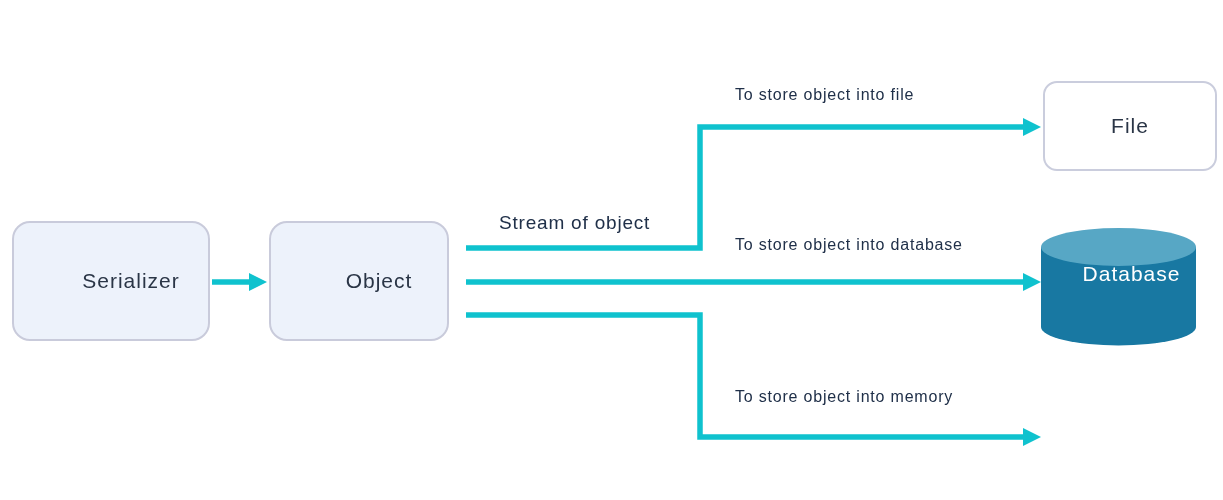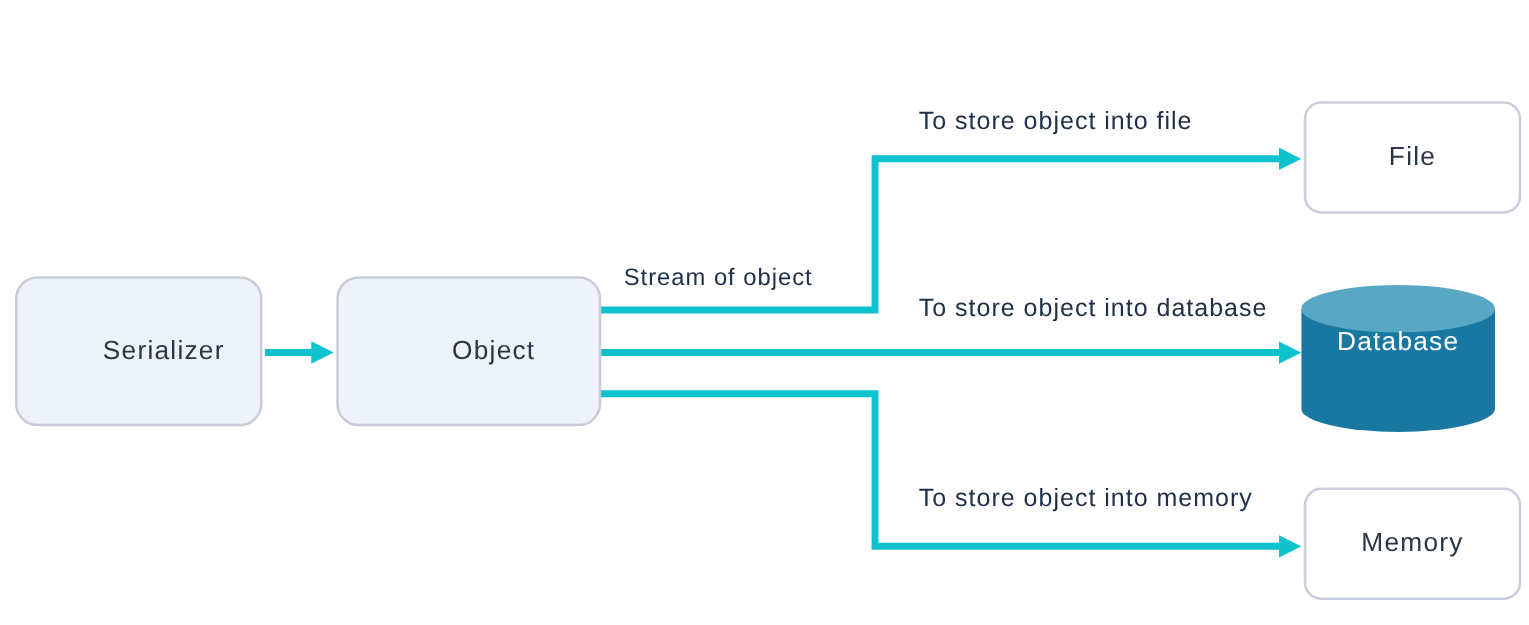--- a/index.html
+++ b/index.html
@@ -36,37 +36,37 @@
     padding-left: 40px;
   }
   .dst-box {
     background: #ffffff;
     border: 2px solid #cacddd;
     border-radius: 14px;
     width: 174px;
     height: 90px;
   }
   #node-serializer { left: 12px;  top: 221px; }
-  #node-object     { left: 269px; top: 221px; width: 212px; }
+  #node-object     { left: 269px; top: 221px; width: 180px; }
   #node-file       { left: 1043px; top: 81px;  }
   #node-memory     { left: 1043px; top: 390px; }
   #node-database-svg { position: absolute; left: 1041px; top: 228px; }
   #node-database-label {
     position: absolute;
     left: 1041px; top: 262px;
-    width: 155px;
+    width: 181px;
     text-align: center;
     color: #ffffff;
     font-size: 21px;
     letter-spacing: 1px;
   }
   .edge-label {
     position: absolute;
     color: #203049;
-    font-size: 20px;
+    font-size: 16px;
     letter-spacing: 0.8px;
     white-space: nowrap;
   }
   #label-stream      { left: 499px; top: 212px; font-size: 19px; }
   #label-to-file     { left: 735px; top: 86px;  }
   #label-to-database { left: 735px; top: 236px; }
   #label-to-memory   { left: 735px; top: 388px; }
 </style>
 </head>
 <body>
@@ -96,23 +96,20 @@
   <div class="node dst-box" id="node-file">
     <span>File</span>
   </div>
 
   <svg id="node-database-svg" width="155" height="118" viewBox="0 0 155 118" xmlns="http://www.w3.org/2000/svg">
     <path d="M0,19 v80 a77.5,18.5 0 0 0 155,0 v-80 z" fill="#1878a2"></path>
     <ellipse cx="77.5" cy="19" rx="77.5" ry="19" fill="#57a7c5"></ellipse>
   </svg>
   <div id="node-database-label">Database</div>
 
-  <div class="node dst-box" id="node-memory">
-    <span>Memory</span>
-  </div>
 
   <div class="edge-label" id="label-stream">Stream of object</div>
 
   <div class="edge-label" id="label-to-file">To store object into file</div>
 
   <div class="edge-label" id="label-to-memory">To store object into memory</div>
 
   <div class="edge-label" id="label-to-database">To store object into database</div>
 
 </div>

